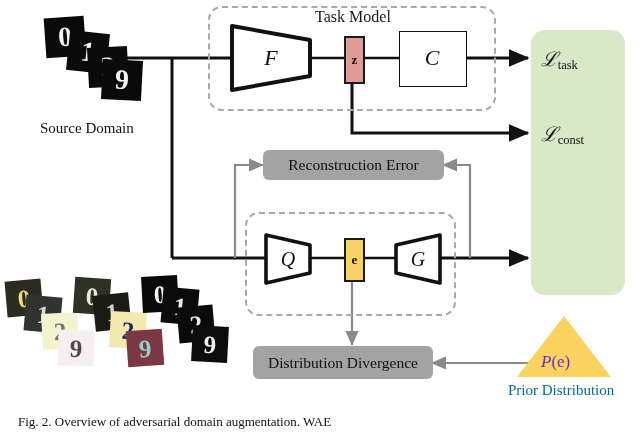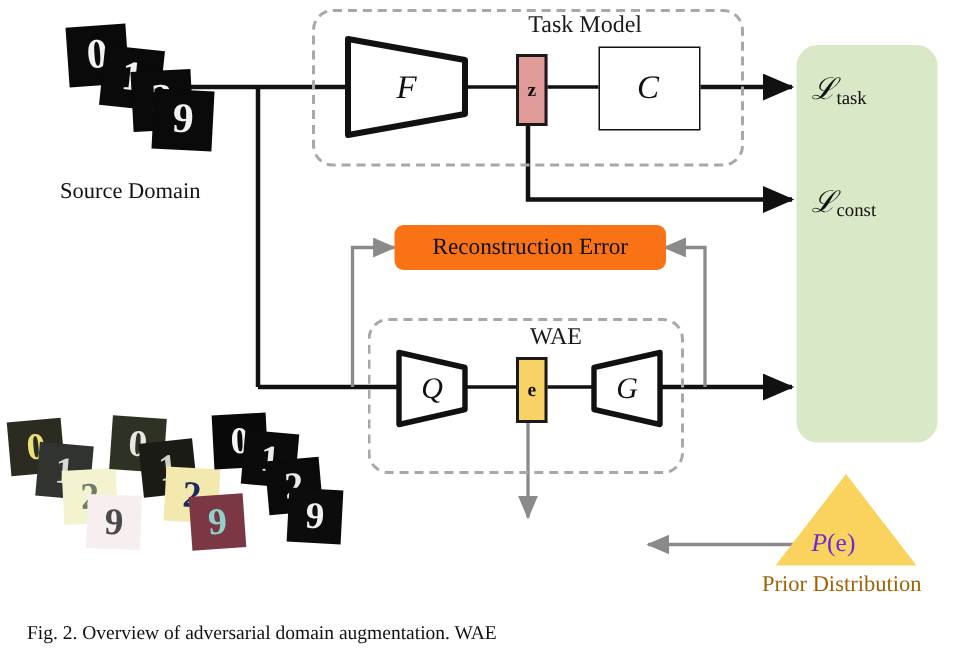--- a/index.html
+++ b/index.html
@@ -29,21 +29,21 @@
     border: 2px dashed #a8a8a8;
     border-radius: 14px;
     background: transparent;
   }
   .group-label {
     position: absolute;
     font-family: "Liberation Serif", serif;
     font-size: 16px;
     color: #1a1a1a;
     white-space: nowrap;
-    text-align: right;
+    text-align: center;
   }
   .node-letter {
     position: absolute;
     font-family: "Liberation Serif", serif;
     font-style: italic;
     font-size: 22px;
     color: #111111;
     display: flex;
     align-items: center;
     justify-content: center;
@@ -64,21 +64,21 @@
     font-weight: bold;
     font-size: 13px;
     color: #111111;
   }
   .latent-z { background: #e09a97; }
   .latent-e { background: #f8d264; }
 
   
   .info-box {
     position: absolute;
-    background: #f97316;
+    background: #a3a3a3;
     border-radius: 6px;
     display: flex;
     align-items: center;
     justify-content: center;
     font-family: "Liberation Serif", serif;
     font-size: 15.5px;
     color: #111111;
     white-space: nowrap;
   }
 
@@ -101,21 +101,21 @@
     vertical-align: baseline;
     position: relative;
     top: 3px;
   }
 
   
   .prior-label {
     position: absolute;
     font-family: "Liberation Serif", serif;
     font-size: 15px;
-    color: #a16207;
+    color: #0369a1;
     white-space: nowrap;
   }
   .prior-text {
     position: absolute;
     font-family: "Liberation Serif", serif;
     font-size: 17px;
     color: #6d28d9;
     white-space: nowrap;
   }
   .prior-text i { font-style: italic; }
@@ -198,34 +198,34 @@
   <div class="node-letter" style="left:228px; top:22px; width:86px; height:72px;">F</div>
 
   <div class="latent-box latent-z" style="left:344px; top:36px; width:17px; height:44px;">z</div>
 
   <div class="rect-node" style="left:399px; top:31px; width:66px; height:54px;"></div>
   <div class="node-letter" style="left:399px; top:31px; width:66px; height:54px;">C</div>
 
   <div class="info-box" style="left:263px; top:150px; width:181px; height:30px;">Reconstruction Error</div>
 
   <div class="group-box" style="left:245px; top:212px; width:207px; height:100px;"></div>
-  <div class="group-label" style="left:308px; top:216px; width:80px;">WAE</div>
 
   <svg class="abs" style="left:262px; top:231px;" width="52" height="56" viewBox="0 0 52 56">
     <polygon points="4,4 48,14 48,42 4,52" fill="#ffffff" stroke="#111111" stroke-width="3.6" stroke-linejoin="round"></polygon>
   </svg>
   <div class="node-letter" style="left:262px; top:231px; width:52px; height:56px; font-size:20px;">Q</div>
 
   <div class="latent-box latent-e" style="left:344px; top:238px; width:17px; height:40px;">e</div>
 
   <svg class="abs" style="left:392px; top:231px;" width="52" height="56" viewBox="0 0 52 56">
     <polygon points="48,4 4,14 4,42 48,52" fill="#ffffff" stroke="#111111" stroke-width="3.6" stroke-linejoin="round"></polygon>
   </svg>
   <div class="node-letter" style="left:392px; top:231px; width:52px; height:56px; font-size:20px;">G</div>
 
+  <div class="info-box" style="left:253px; top:346px; width:180px; height:33px;">Distribution Divergence</div>
 
   <div class="loss-panel" style="left:531px; top:30px; width:94px; height:265px;"></div>
   <div class="loss-item" style="left:541px; top:45px;">
     <span class="cal">ℒ</span><sub>task</sub>
   </div>
   <div class="loss-item" style="left:541px; top:120px;">
     <span class="cal">ℒ</span><sub>const</sub>
   </div>
 
   <svg class="abs" style="left:516px; top:316px;" width="96" height="62" viewBox="0 0 96 62">

